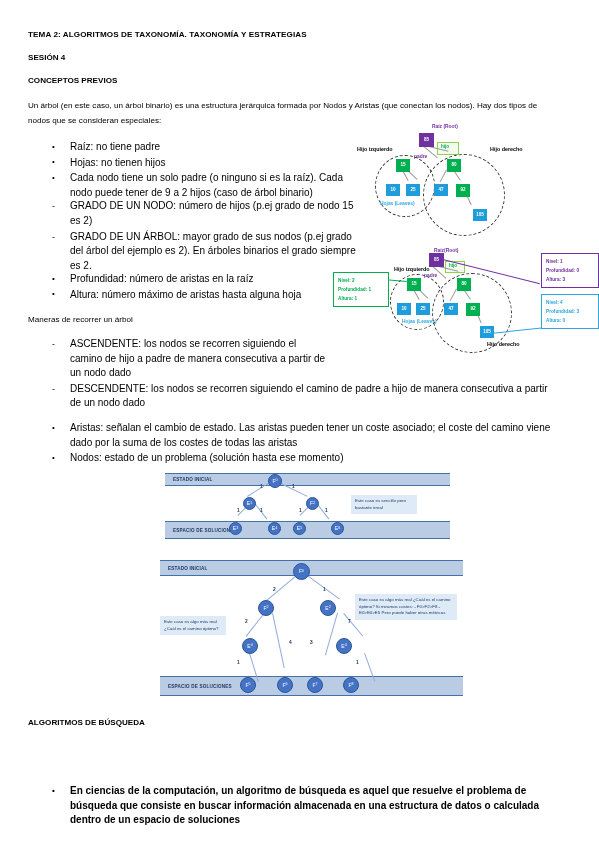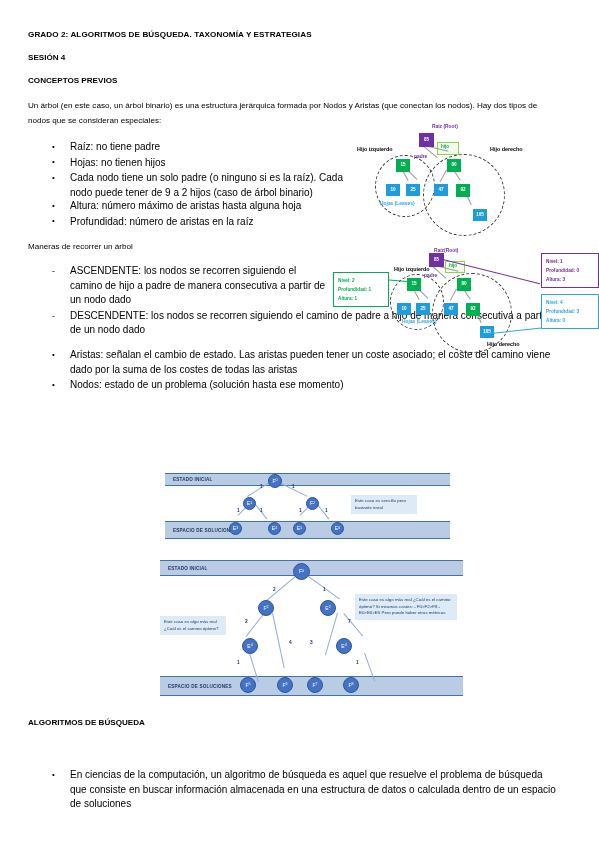--- a/index.html
+++ b/index.html
@@ -93,48 +93,52 @@
   .note {
     position:absolute; background:#deebf7; color:#1f3864;
     font-size:4.4px; line-height:6.6px; padding:3px 4px;
   }
 </style>
 </head>
 <body>
 
 <div class="page">
 
-  <h1 class="h-line">GRADO 2: ALGORITMOS DE BÚSQUEDA. TAXONOMÍA Y ESTRATEGIAS</h1>
+  <h1 class="h-line">TEMA 2: ALGORITMOS DE TAXONOMÍA. TAXONOMÍA Y ESTRATEGIAS</h1>
   <h2 class="h-sub">SESIÓN 4</h2>
   <h2 class="h-sub">CONCEPTOS PREVIOS</h2>
   <p class="para">Un árbol (en este caso, un árbol binario) es una estructura jerárquica formada por Nodos y Aristas (que conectan los nodos). Hay dos tipos de nodos que se consideran especiales:</p>
 
   <ul class="bl">
     <li class="w-mid">Raíz: no tiene padre</li>
     <li class="w-mid">Hojas: no tienen hijos</li>
     <li class="w-mid">Cada nodo tiene un solo padre (o ninguno si es la raíz). Cada nodo puede tener de 9 a 2 hijos (caso de árbol binario)</li>
   </ul>
+  <ul class="dl" style="margin-top:-11px">
+    <li class="w-mid">GRADO DE UN NODO: número de hijos (p.ej grado de nodo 15 es 2)</li>
+    <li class="w-mid">GRADO DE UN ÁRBOL: mayor grado de sus nodos (p.ej grado del árbol del ejemplo es 2). En árboles binarios el grado siempre es 2.</li>
+  </ul>
   <ul class="bl" style="margin-top:-11px">
+    <li class="w-mid">Profundidad: número de aristas en la raíz</li>
     <li class="w-mid">Altura: número máximo de aristas hasta alguna hoja</li>
-    <li class="w-mid">Profundidad: número de aristas en la raíz</li>
   </ul>
 
   <p class="plain">Maneras de recorrer un árbol</p>
   <ul class="dl">
     <li class="w-short">ASCENDENTE: los nodos se recorren siguiendo el camino de hijo a padre de manera consecutiva a partir de un nodo dado</li>
     <li class="w-full">DESCENDENTE: los nodos se recorren siguiendo el camino de padre a hijo de manera consecutiva a partir de un nodo dado</li>
   </ul>
 
   <ul class="bl">
     <li class="w-full">Aristas: señalan el cambio de estado. Las aristas pueden tener un coste asociado; el coste del camino viene dado por la suma de los costes de todas las aristas</li>
     <li class="w-full">Nodos: estado de un problema (solución hasta ese momento)</li>
   </ul>
 
   <h2 class="h-sub" style="position:absolute; left:28px; top:718px;">ALGORITMOS DE BÚSQUEDA</h2>
-  <ul class="bl" style="position:absolute; left:28px; top:768px; width:545px;">
+  <ul class="bl" style="position:absolute; left:28px; top:784px; width:545px;font-weight:bold;">
     <li class="w-full">En ciencias de la computación, un algoritmo de búsqueda es aquel que resuelve el problema de búsqueda que consiste en buscar información almacenada en una estructura de datos o calculada dentro de un espacio de soluciones</li>
   </ul>
 
   <div class="tree-wrap tree1">
     <div class="lbl purple" style="left:97px; top:3px;">Raíz (Root)</div>
     <div class="lbl black" style="left:22px; top:25px;">Hijo izquierdo</div>
     <div class="lbl black" style="left:155px; top:25px;">Hijo derecho</div>
     <div class="lbl cyan" style="left:45px; top:80px;">Hojas (Leaves)</div>
     <div class="lbl purple" style="left:79px; top:33px;">padre</div>
     <div class="hijo-box" style="left:102px; top:20px; width:22px; height:13px;">hijo</div>

